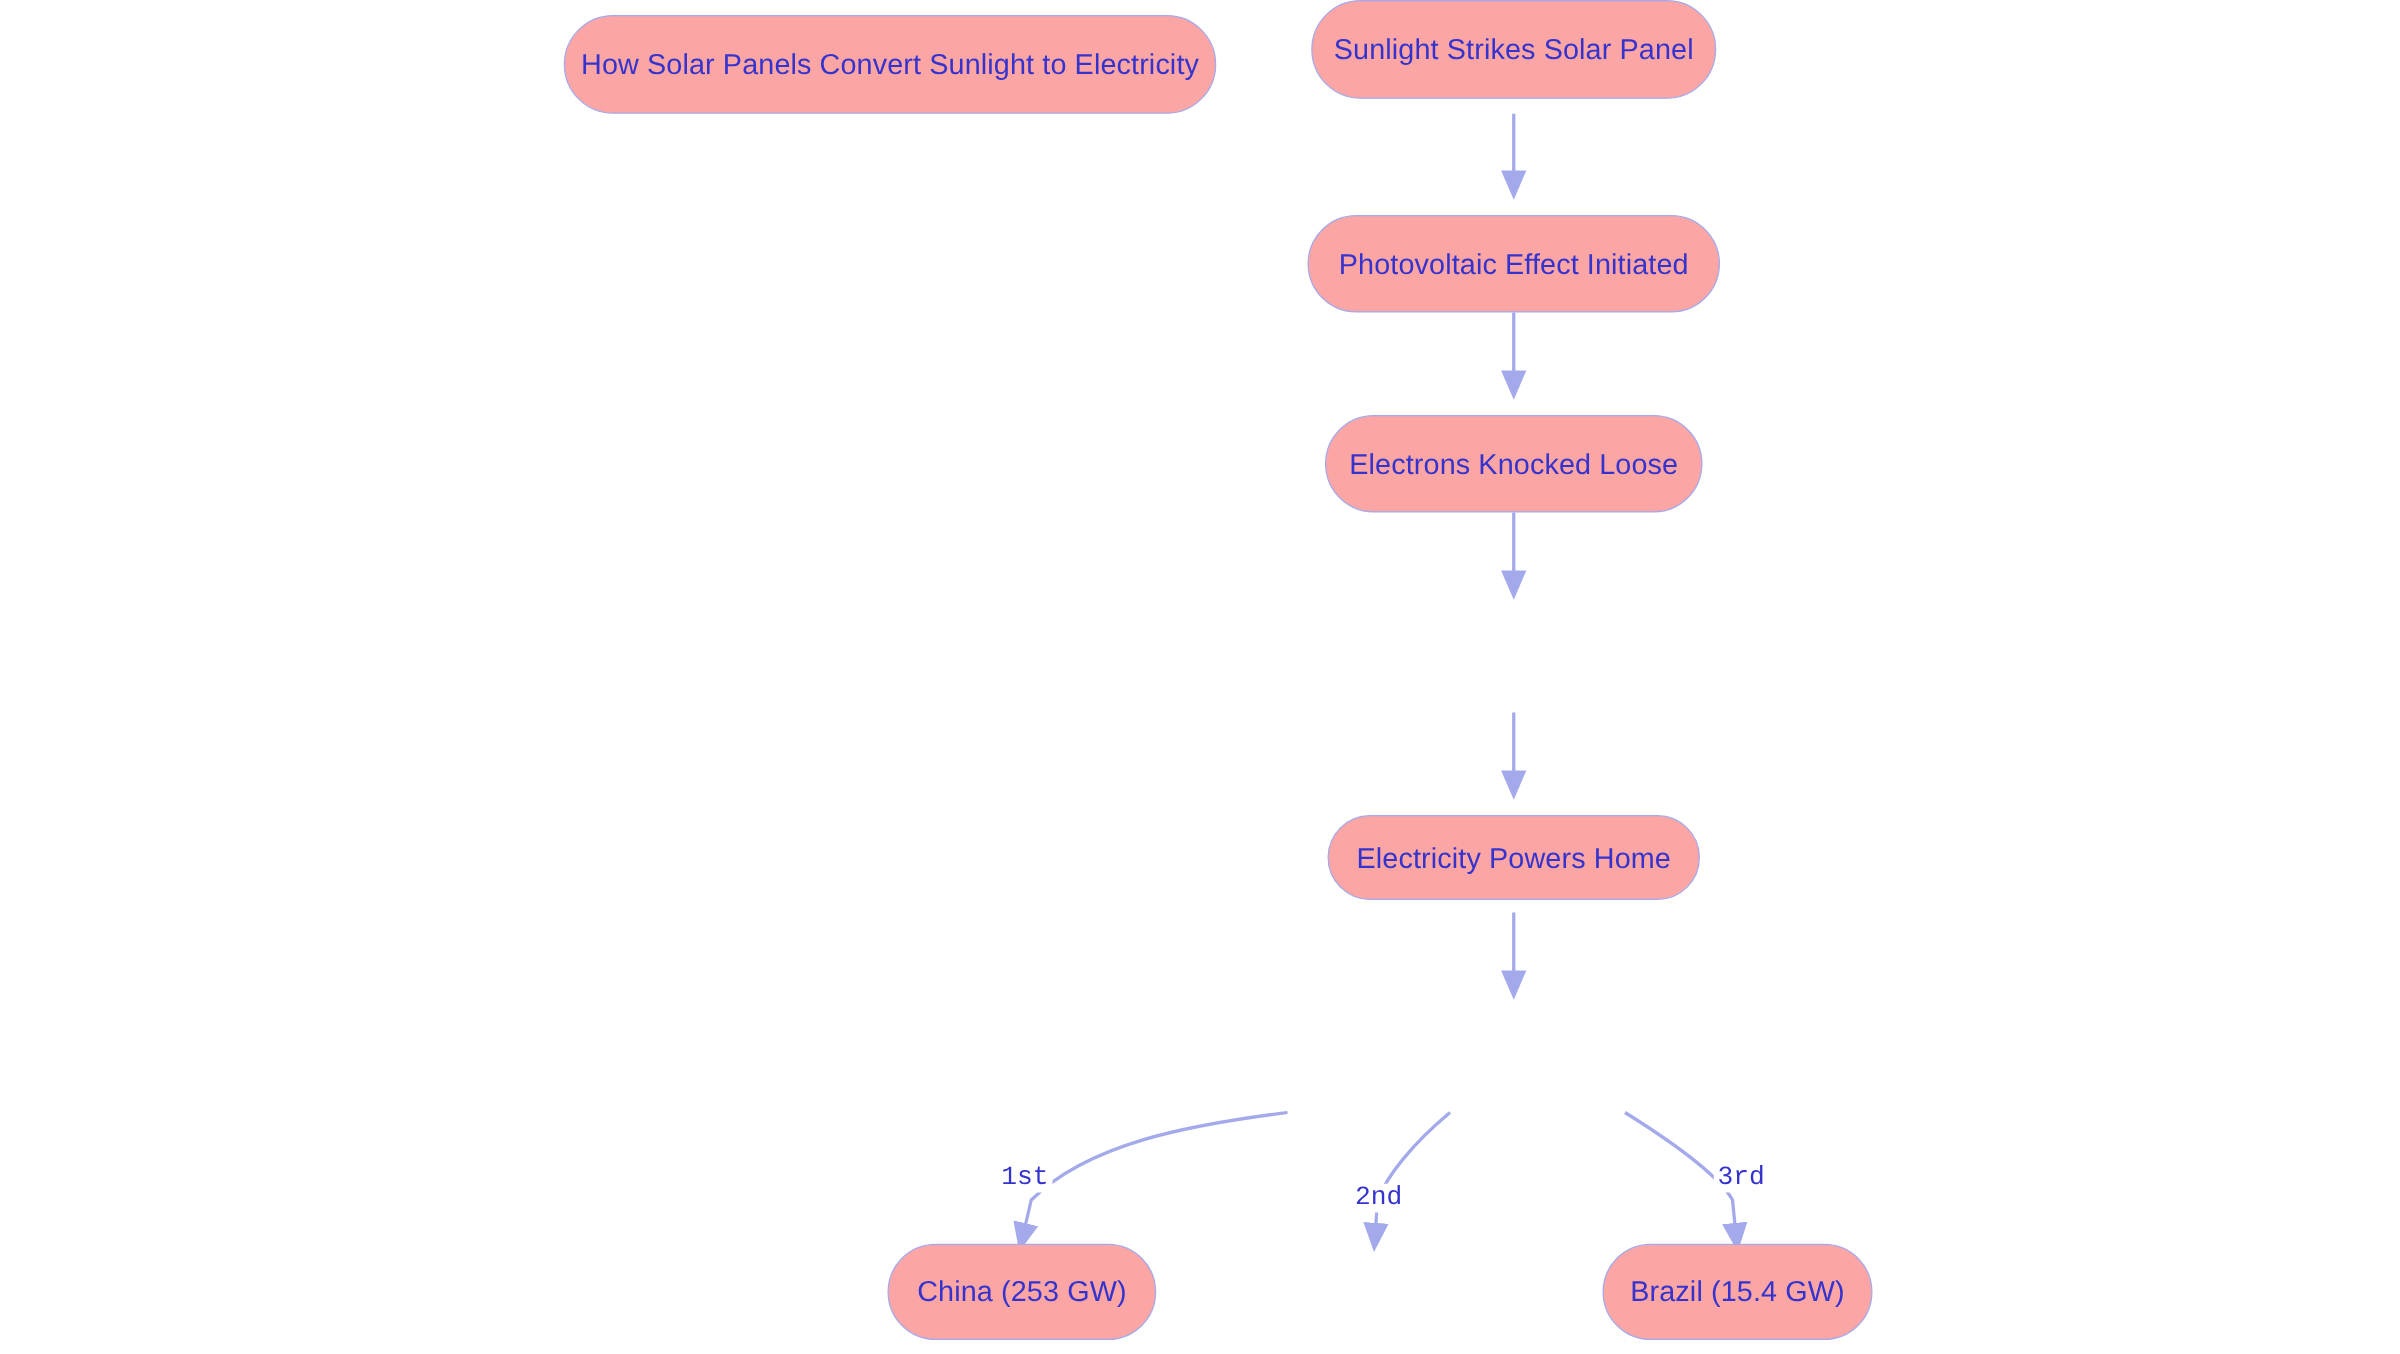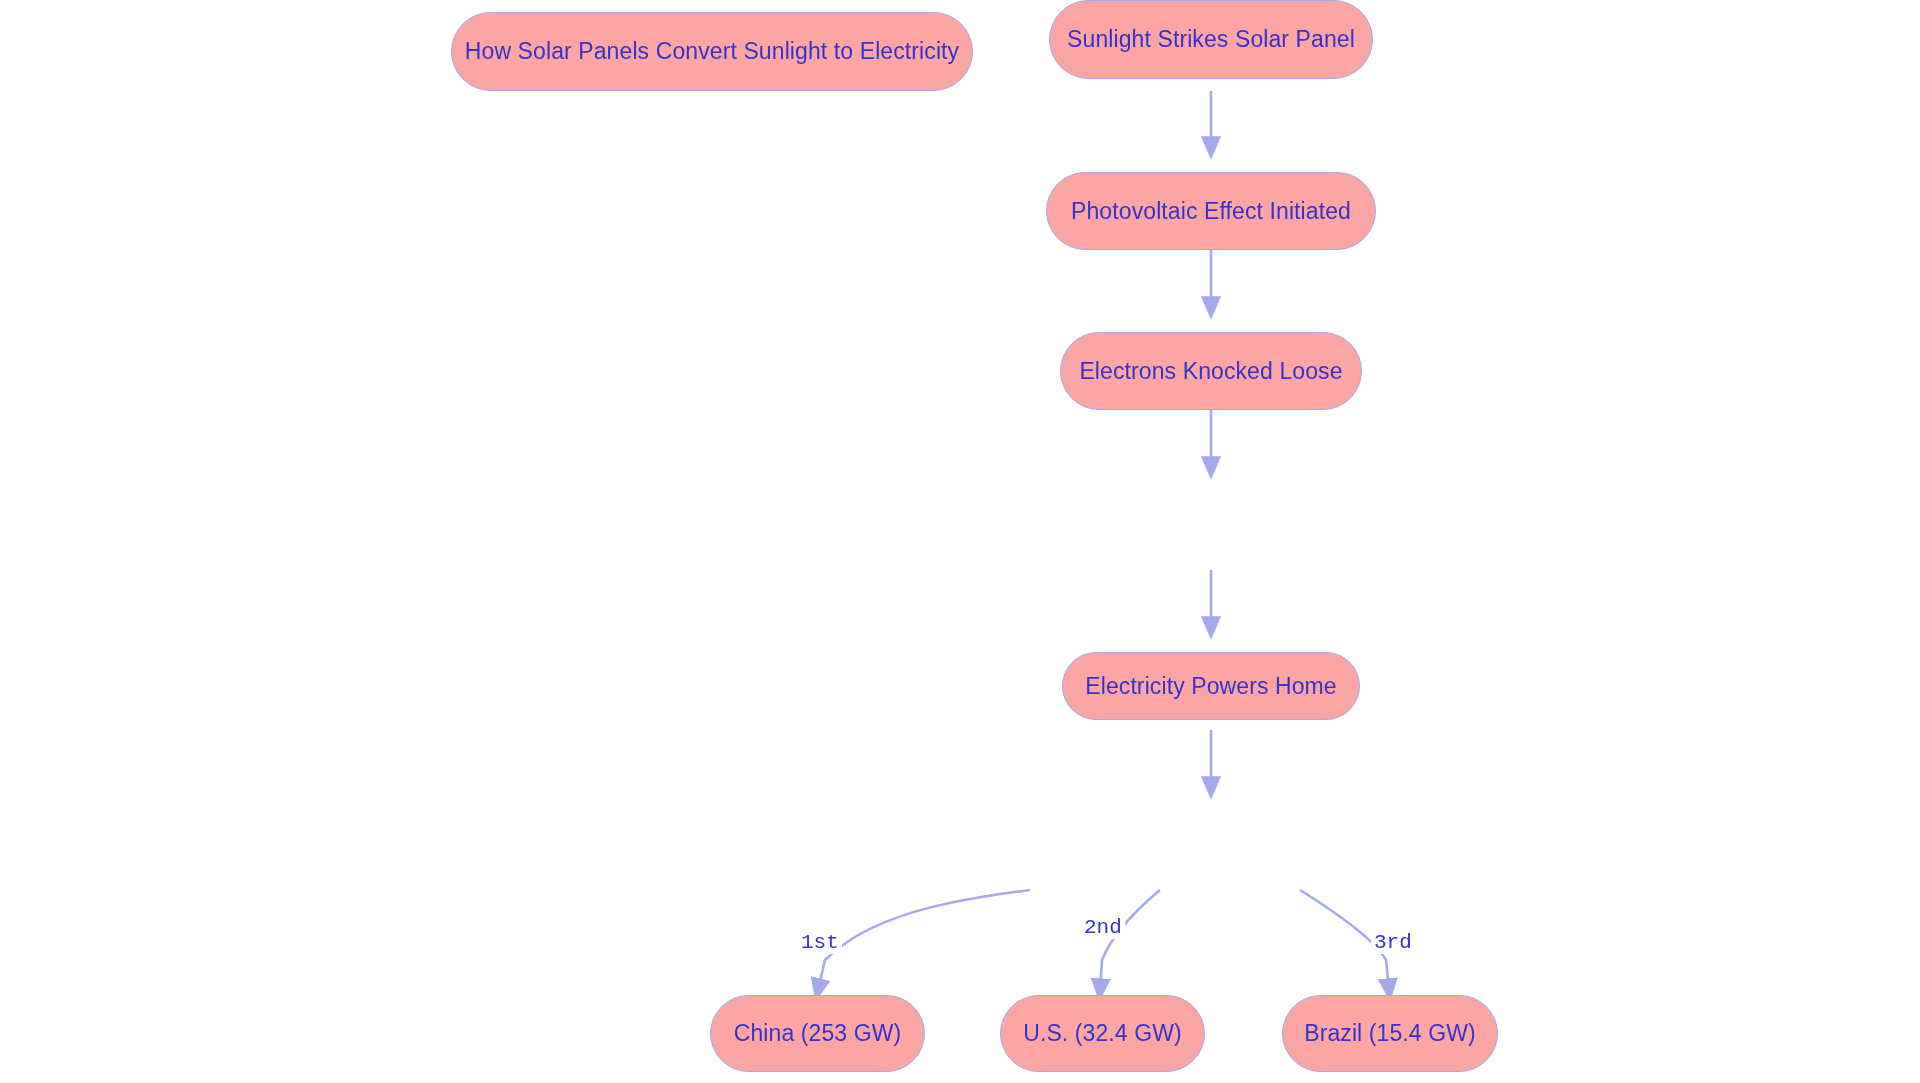--- a/index.html
+++ b/index.html
@@ -98,27 +98,24 @@
 
   <div class="node" style="left:1062px; top:652px; width:298px; height:68px;justify-content:center;">
     <span>Electricity Powers Home</span>
   </div>
 
 
   <div class="node" style="left:710px; top:995px; width:215px; height:77px;">
     <span>China (253 GW)</span>
   </div>
 
-  <div class="node" style="left:1000px; top:995px; width:205px; height:77px;">
-    <span>U.S. (32.4 GW)</span>
-  </div>
 
   <div class="node" style="left:1282px; top:995px; width:216px; height:77px;">
     <span>Brazil (15.4 GW)</span>
   </div>
 
   <div class="edge-label" style="left:798px; top:931px;">1st</div>
 
-  <div class="edge-label" style="left:1081px; top:916px;">2nd</div>
+  <div class="edge-label" style="left:1081px; top:947px;">2nd</div>
 
   <div class="edge-label" style="left:1371px; top:931px;">3rd</div>
 
 </div>
 
 </body></html>

